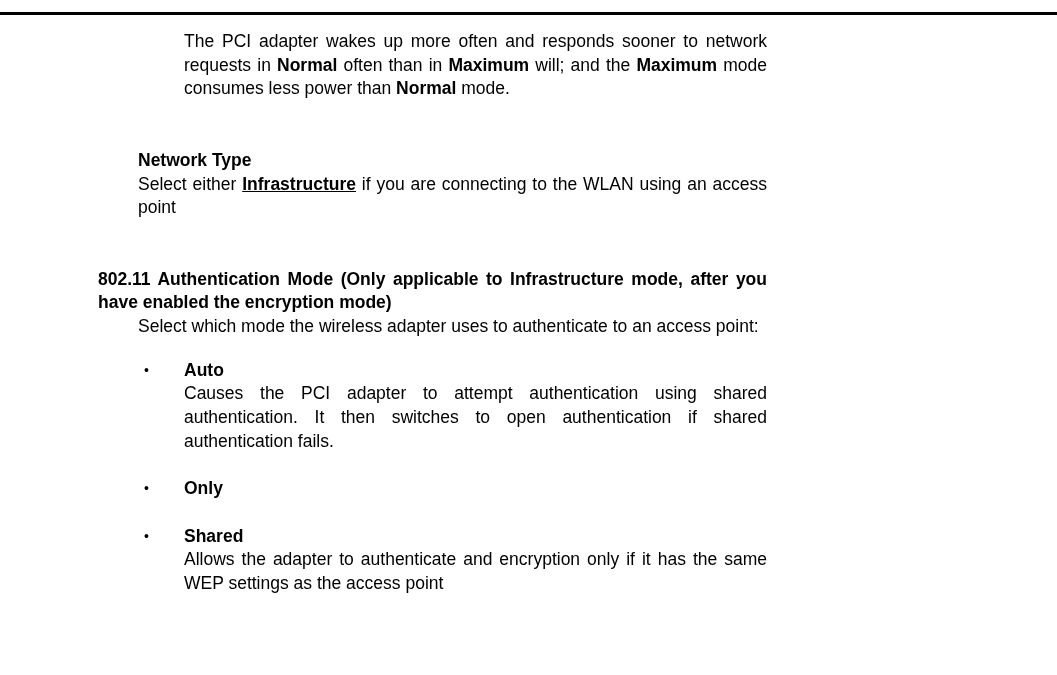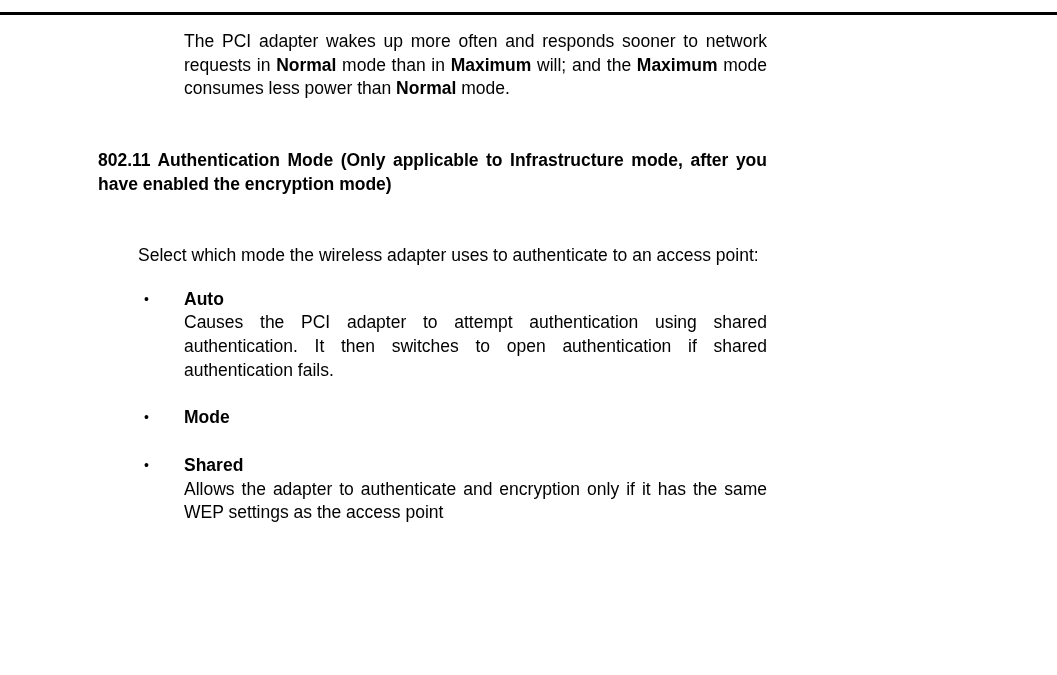--- a/index.html
+++ b/index.html
@@ -57,21 +57,20 @@
       font-size: 17.5px;
       line-height: 1.35;
       text-align: justify;
       margin-left: 20px;
     }
     .sect2-body {
       margin-left: 60px;
       text-align: justify;
       font-size: 17.5px;
       line-height: 1.35;
-      margin-top: 48px;
     }
     ul.bullets {
       margin-left: 60px;
       margin-top: 20px;
       list-style: none;
       padding: 0;
     }
     ul.bullets li {
       position: relative;
       padding-left: 46px;
@@ -97,37 +96,43 @@
     }
   </style>
 </head>
 <body>
 
 <div class="header-line"></div>
 
 <div class="content">
 
   <div class="p1">
-    <span>The PCI adapter wakes up more often and responds sooner to network requests in </span><span class="b">Normal</span><span> mode than in </span><span class="b">Maximum</span><span> will; and the </span><span class="b">Maximum</span><span> mode consumes less power than </span><span class="b">Normal</span><span> mode.</span>
+    <span>The PCI adapter wakes up more often and responds sooner to network requests in </span><span class="b">Normal</span><span> often than in </span><span class="b">Maximum</span><span> will; and the </span><span class="b">Maximum</span><span> mode consumes less power than </span><span class="b">Normal</span><span> mode.</span>
   </div>
 
+  <div class="sect">
+    <div class="heading">Network Type</div>
+    <div class="sect-body">
+      <span>Select either </span><span class="bu">Infrastructure</span><span> if you are connecting to the WLAN using an access point</span>
+    </div>
+  </div>
 
   <div class="sect2">
     <div class="heading-main">802.11 Authentication Mode (Only applicable to Infrastructure mode, after you have enabled the encryption mode)</div>
     <div class="sect2-body">Select which mode the wireless adapter uses to authenticate to an access point:</div>
 
     <ul class="bullets">
       <li>
         <span class="dot">•</span>
         <span class="b">Auto</span><br>
         <span>Causes the PCI adapter to attempt authentication using shared authentication. It then switches to open authentication if shared authentication fails.</span>
       </li>
       <li>
         <span class="dot">•</span>
-        <span class="b">Mode</span><br>
+        <span class="b">Only</span><br>
       </li>
       <li>
         <span class="dot">•</span>
         <span class="b">Shared</span><br>
         <span>Allows the adapter to authenticate and encryption only if it has the same WEP settings as the access point</span>
       </li>
     </ul>
   </div>
 
 </div>

